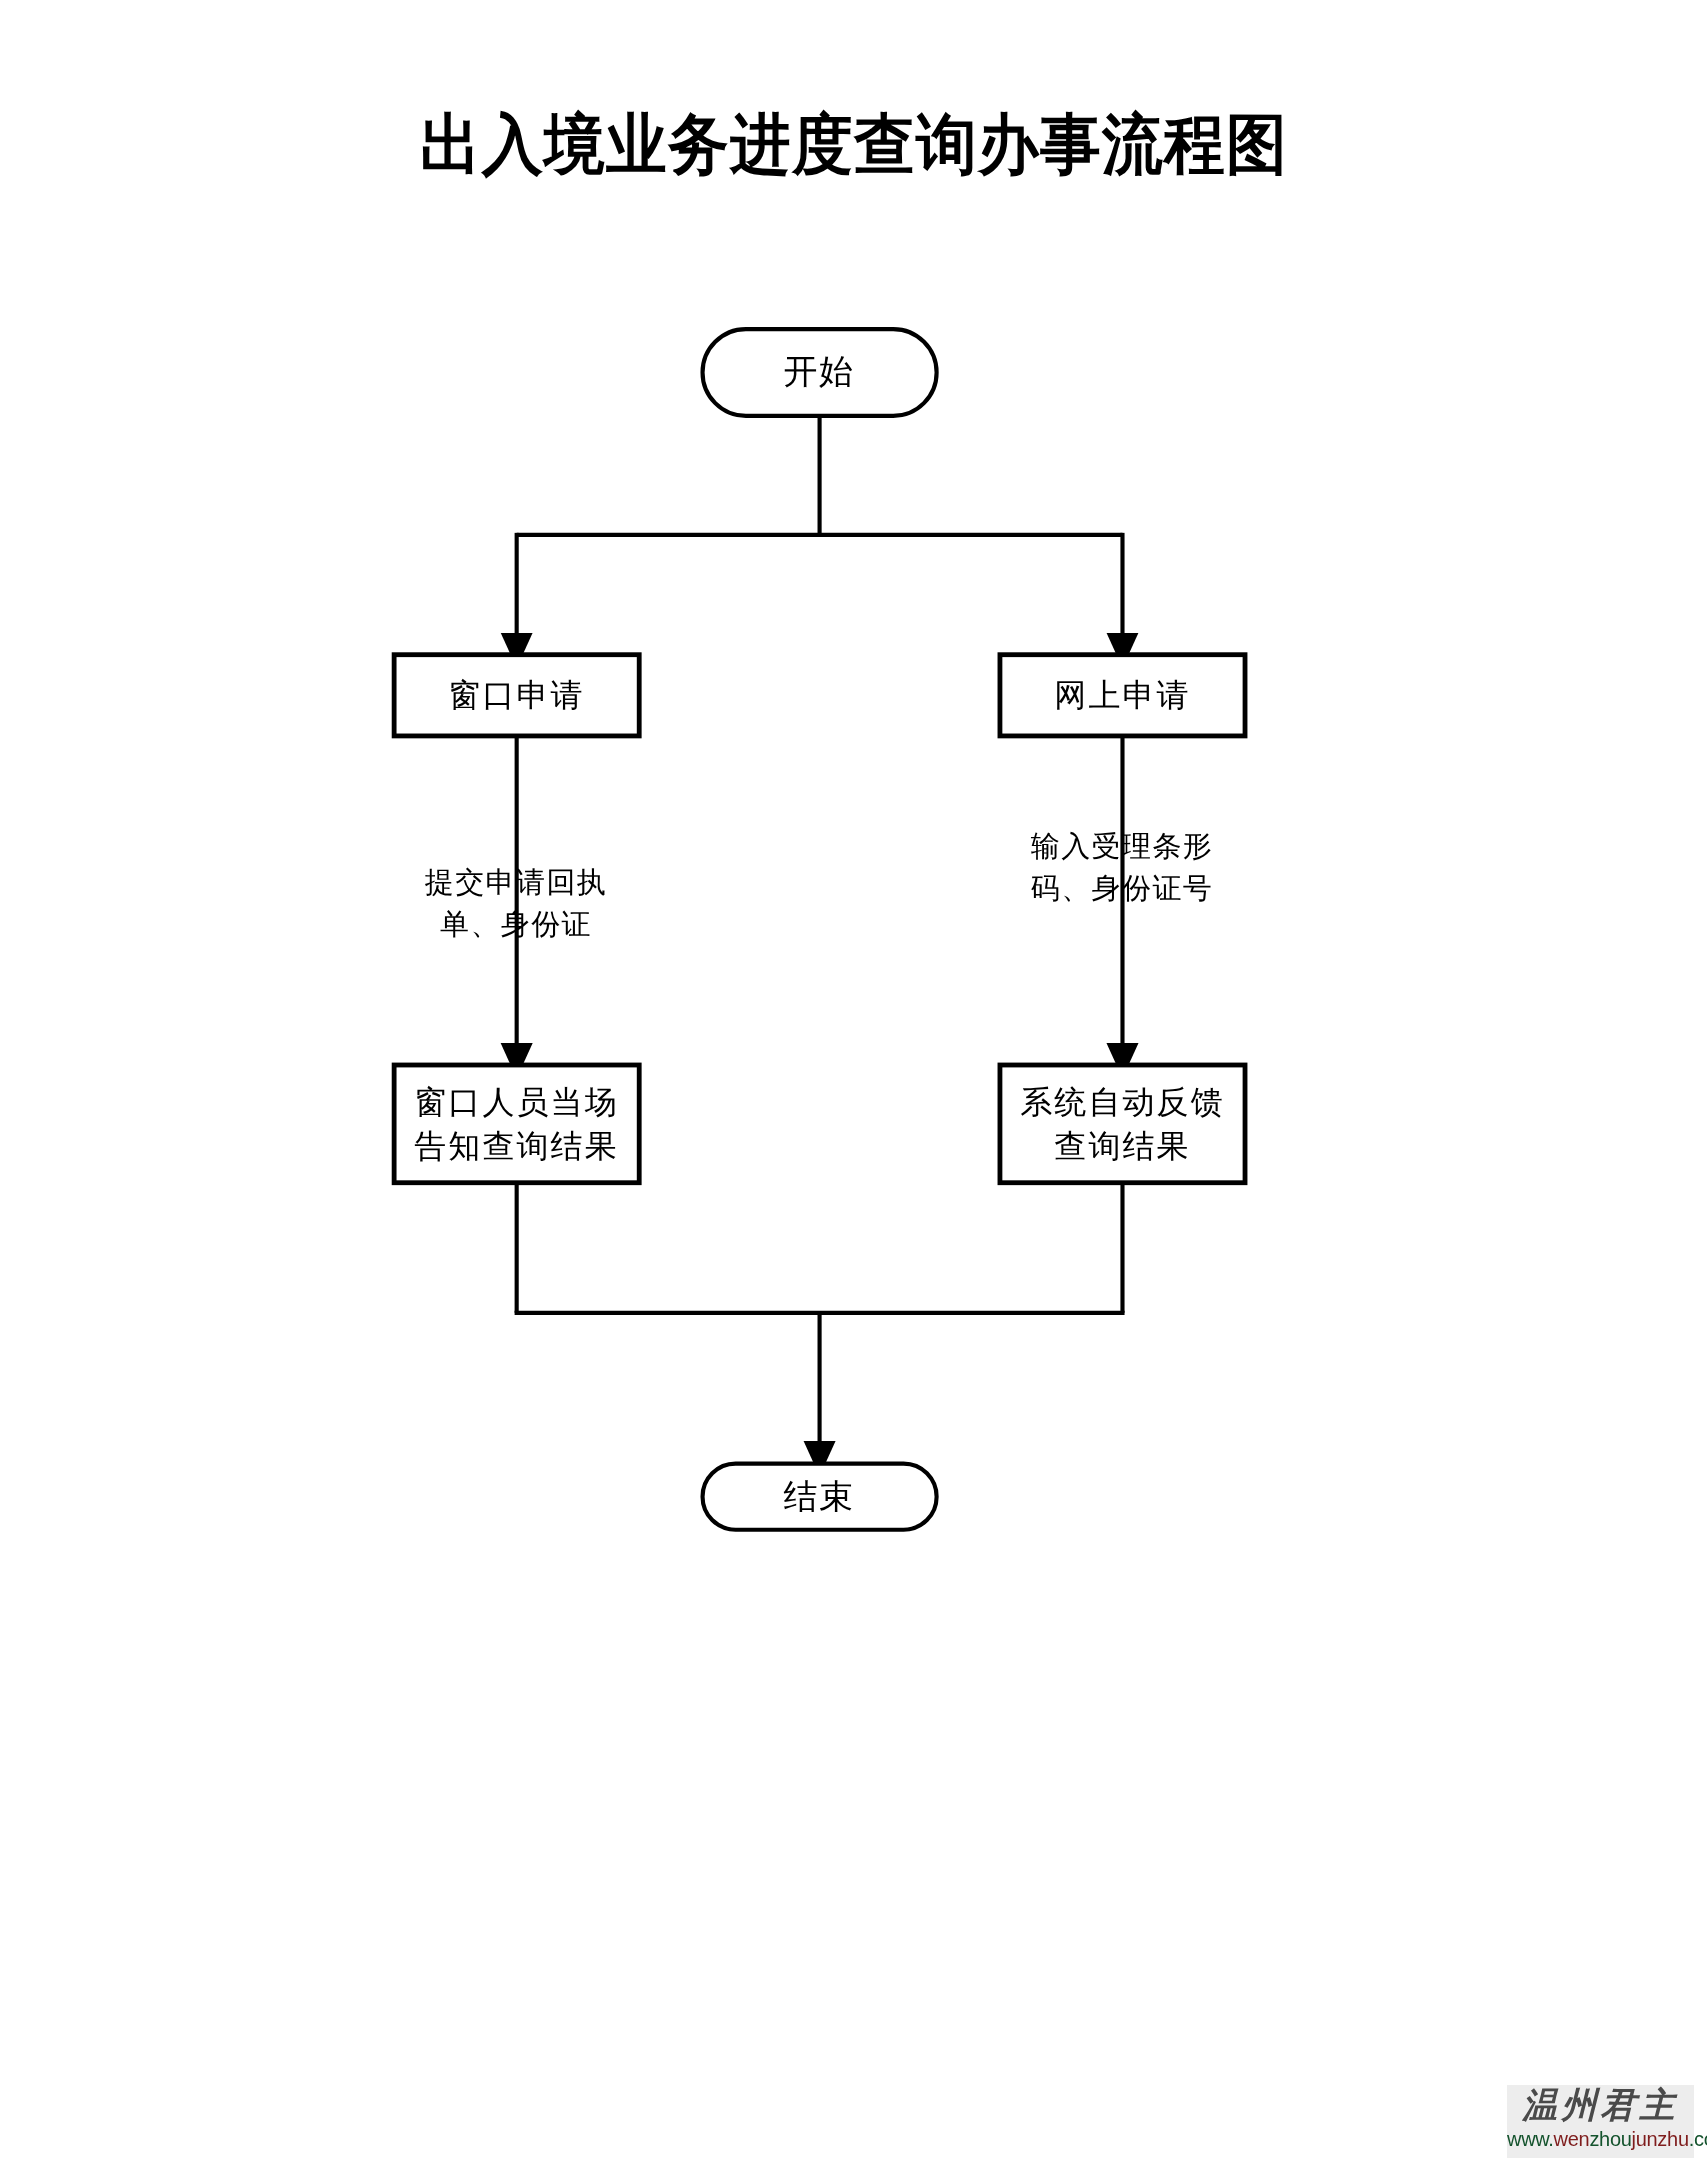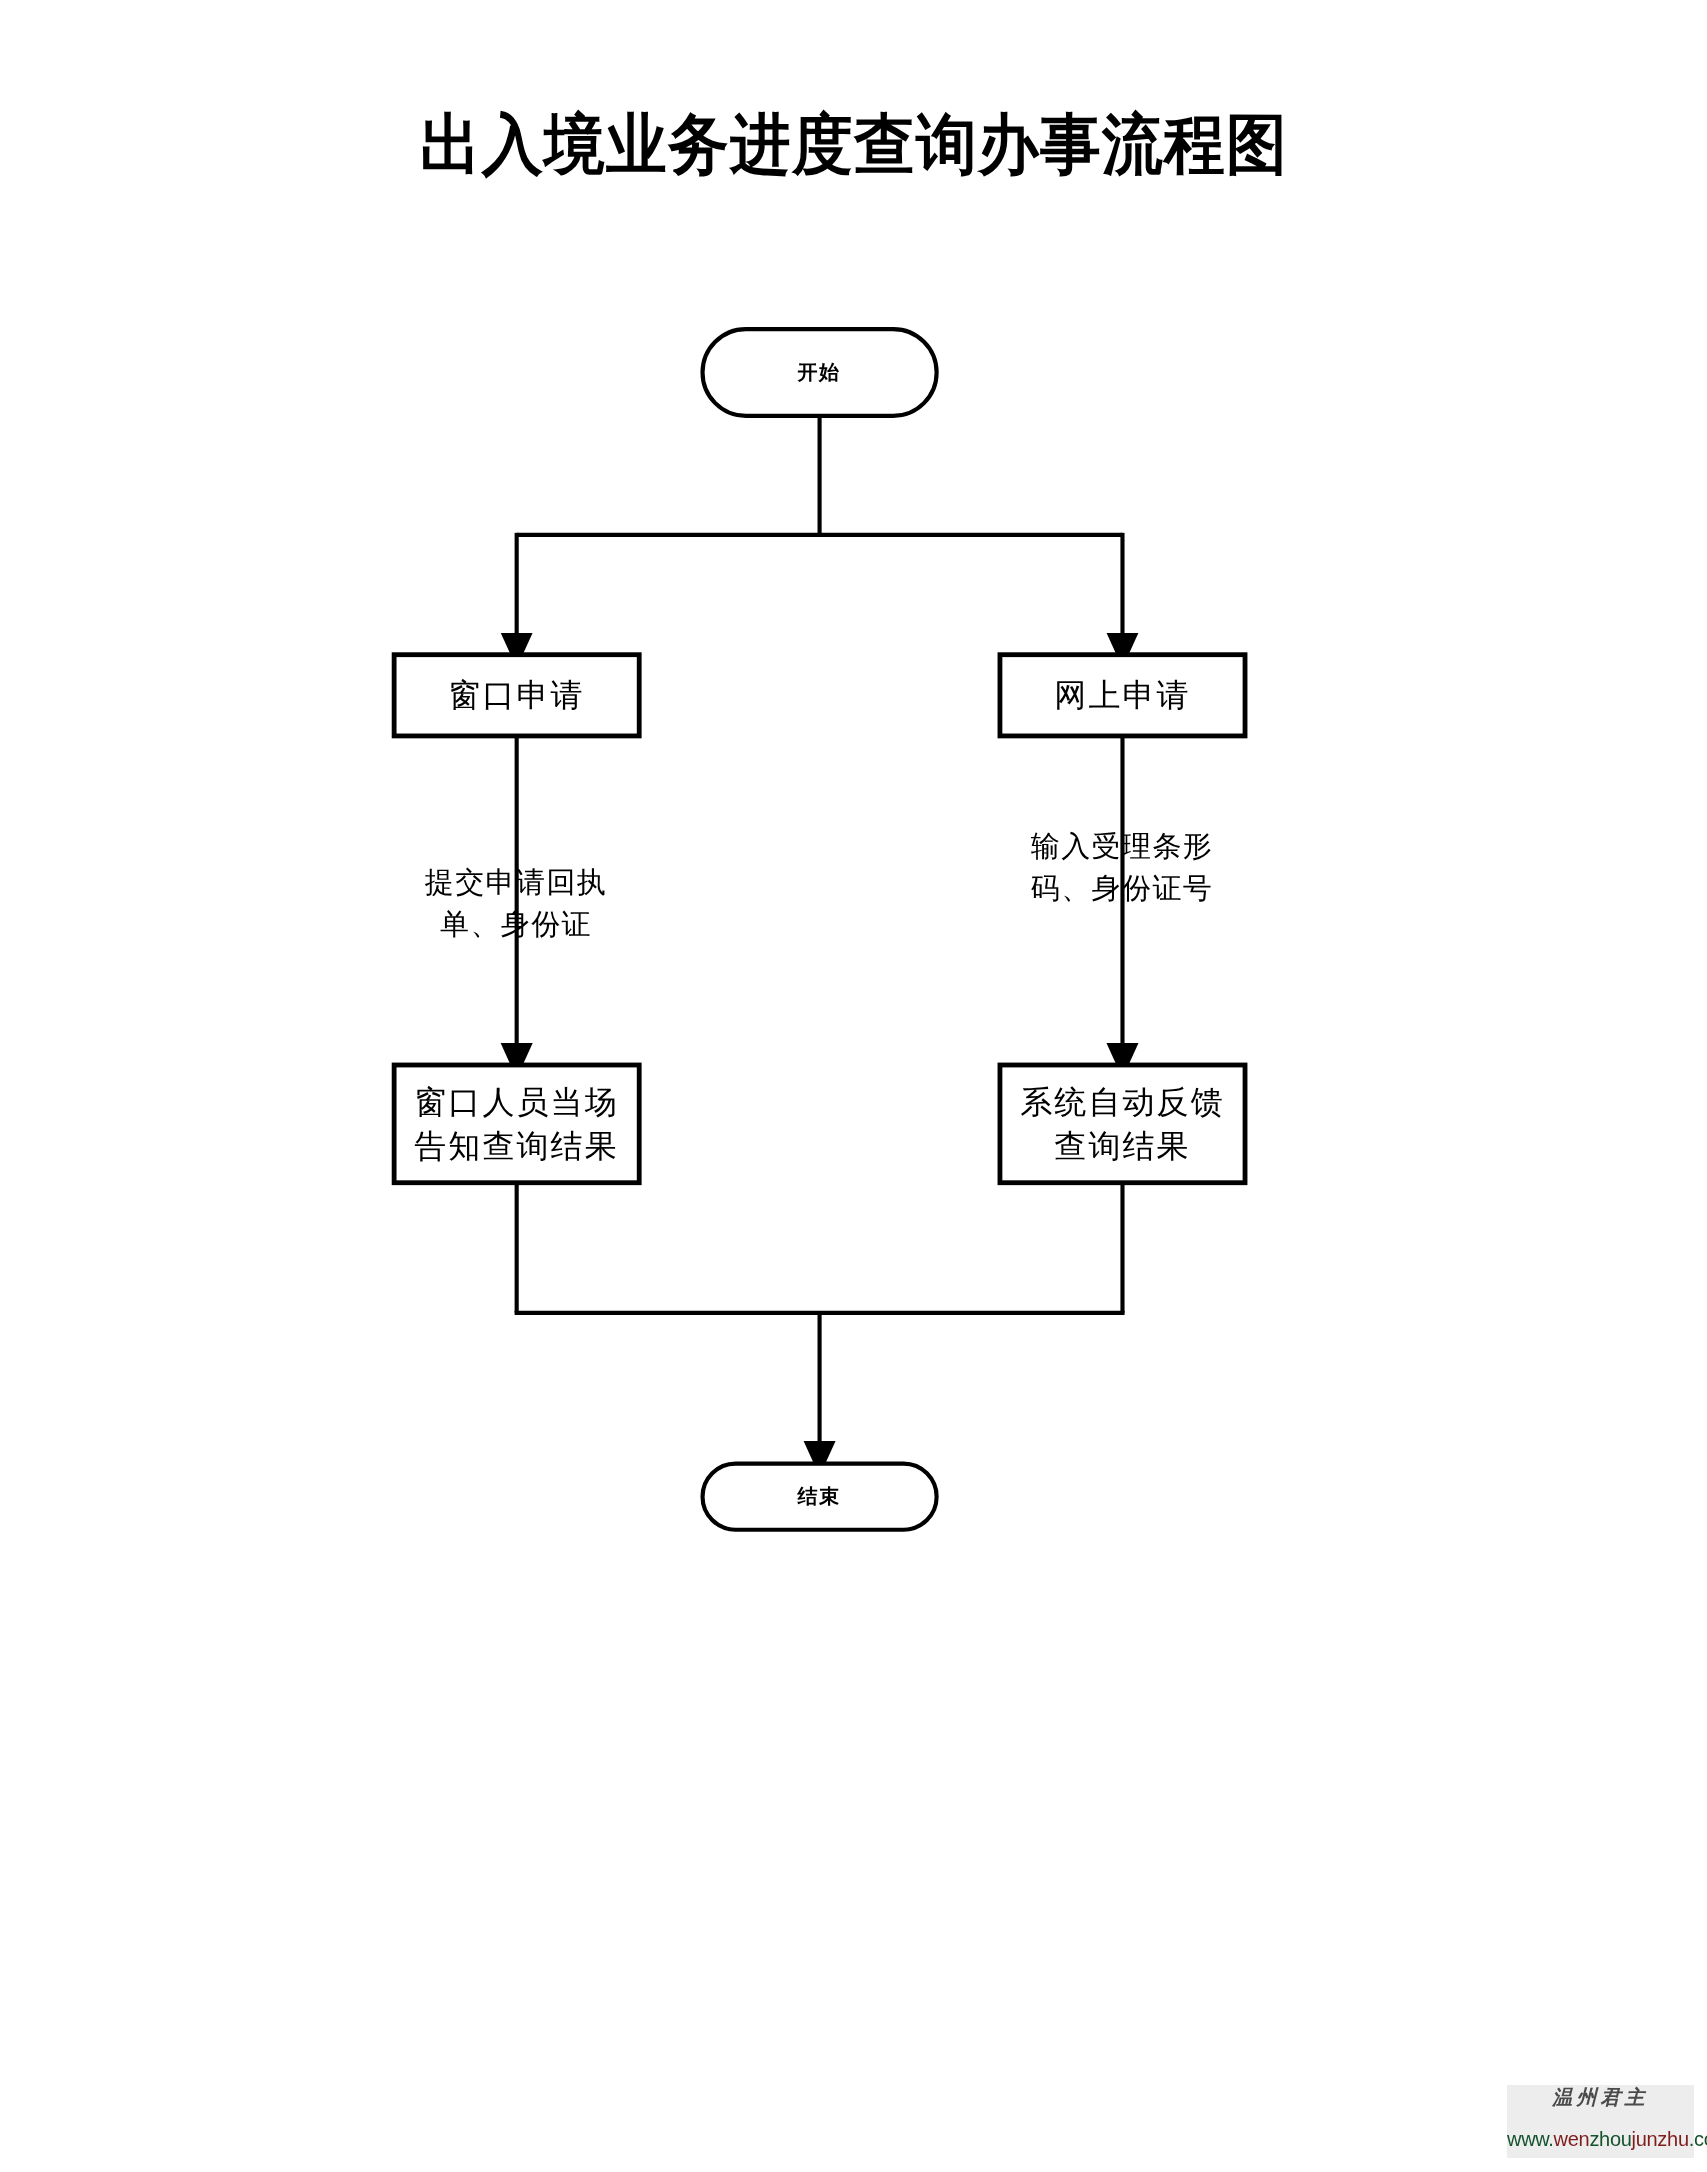--- a/index.html
+++ b/index.html
@@ -53,23 +53,22 @@
     text-align: center;
     color: #000000;
     font-family: "Liberation Serif", "DejaVu Serif", serif;
     font-size: 32px;
     line-height: 1.38;
     letter-spacing: 2.1px;
     white-space: pre-line;
     pointer-events: none;
   }
   .terminal-text {
-    font-size: 20px;
+    font-size: 34px;
     letter-spacing: 1.4px;
-    font-weight: bold;
   }
   .edge-label {
     position: absolute;
     text-align: center;
     color: #000000;
     font-family: "Liberation Serif", "DejaVu Serif", serif;
     font-size: 29px;
     line-height: 1.45;
     letter-spacing: 1.4px;
     white-space: pre-line;
@@ -86,21 +85,21 @@
   }
   #watermark-cn {
     position: absolute;
     left: 0;
     top: 1.4px;
     width: 187px;
     text-align: center;
     font-family: "Liberation Serif", "DejaVu Serif", serif;
     font-weight: bold;
     font-style: italic;
-    font-size: 20px;
+    font-size: 35px;
     letter-spacing: 4.1px;
     color: #4a4a4a;
     line-height: 1.15;
   }
   #watermark-url {
     position: absolute;
     left: 0;
     top: 43px;
     width: 187px;
     text-align: center;

